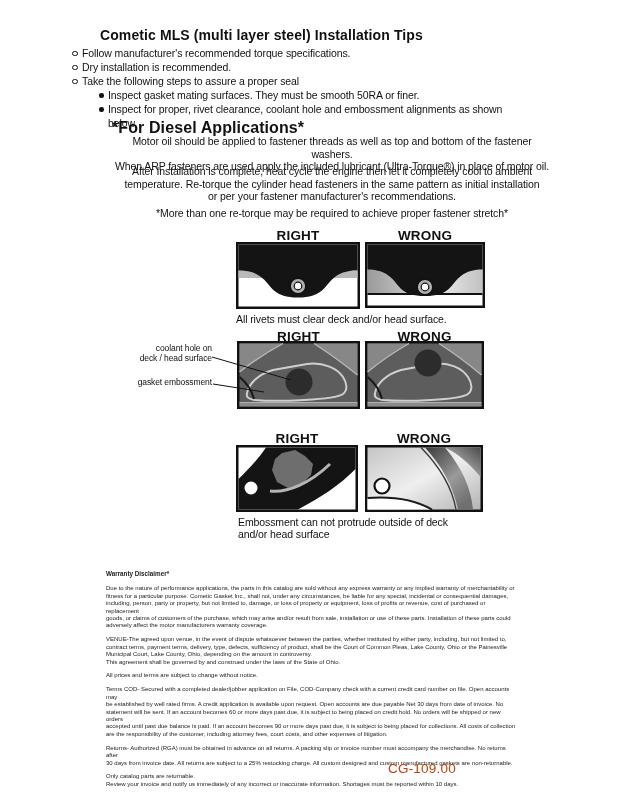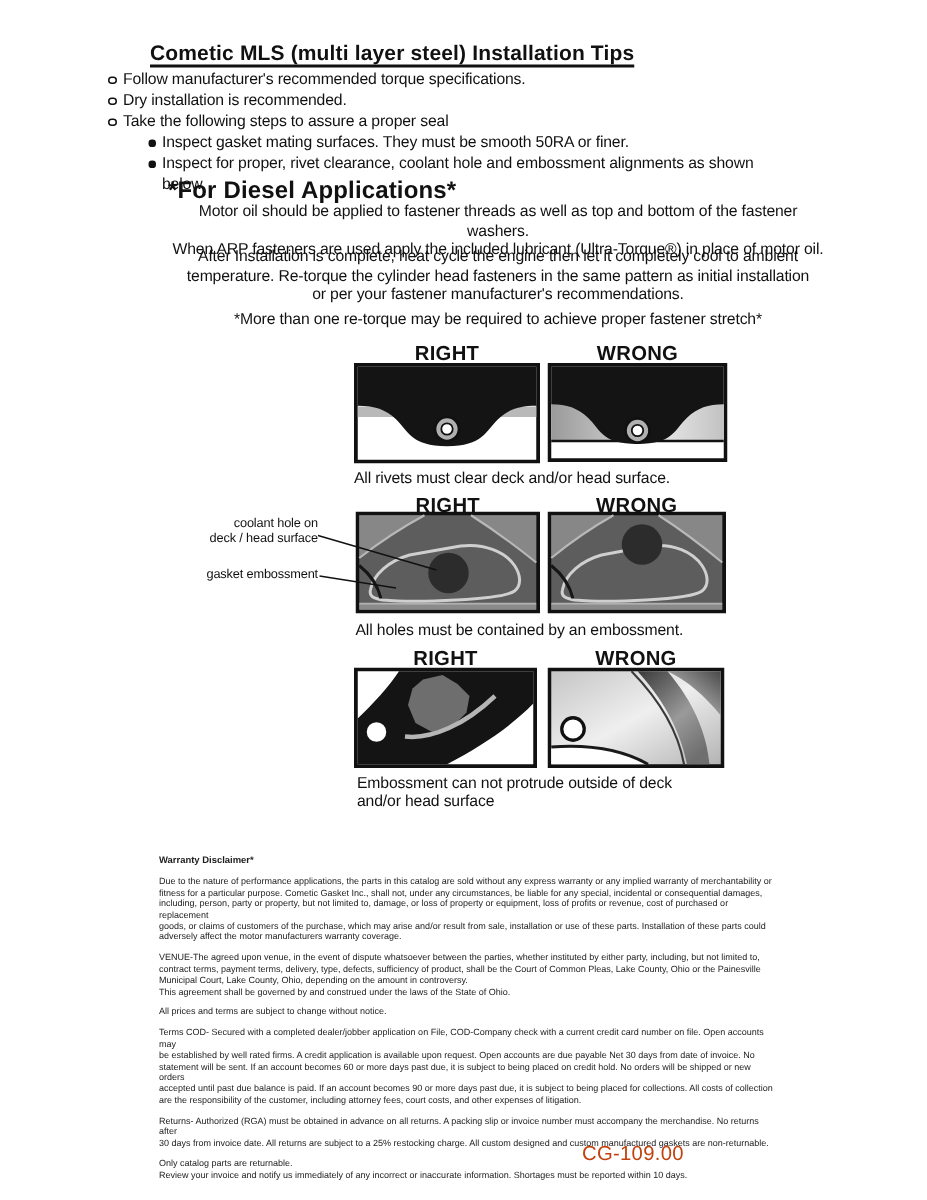--- a/index.html
+++ b/index.html
@@ -2,21 +2,21 @@
 <html><head>
 <meta charset="utf-8">
 <style>
   html,body{margin:0;padding:0;background:#ffffff;}
   .page{
     position:relative;width:618px;height:800px;background:#ffffff;overflow:hidden;
     font-family:"Liberation Sans", sans-serif;color:#111;
   }
   .abs{position:absolute;}
   .title{
-    font-size:14px;font-weight:bold;text-decoration:underline;
+    font-size:14px;font-weight:bold;
     text-decoration-thickness:1.5px;text-underline-offset:3px;letter-spacing:0.1px;
   }
   .body-txt{font-size:10.5px;line-height:12.5px;letter-spacing:-0.1px;text-align:center;}
   .pre{white-space:pre-line;}
   .bullets{font-size:10.5px;line-height:14px;letter-spacing:-0.1px;}
   .bullet{position:relative;padding-left:10px;}
   .bullet::before{
     content:"";position:absolute;left:0;top:4.5px;width:3.5px;height:3.5px;
     border:1px solid #111;border-radius:50%;
   }
@@ -128,21 +128,20 @@
       <path d="M116.5,2.5 L74,2.5 Q95,16 116.5,34 Z" fill="#878787"></path>
       <path d="M74,2.5 Q95,16 116.5,34" fill="none" stroke="#b8b8b8" stroke-width="1.4"></path>
       <path d="M10,52 C12,42 22,33 36,29 L68,23 C84,21 97,27 103,36 C107,42 108,49 103,53 C95,59 40,61 18,59 C11,58 9,56 10,52 Z" fill="none" stroke="#cfcfcf" stroke-width="2"></path>
       <path d="M2.5,36 C10,42 15,50 17,58" fill="none" stroke="#161616" stroke-width="2"></path>
       <circle cx="63" cy="22" r="13.5" fill="#2c2c2c"></circle>
       <rect x="2.5" y="62" width="114" height="3.5" fill="#8a8a8a"></rect>
       <line x1="2.5" y1="61.5" x2="116.5" y2="61.5" stroke="#b0b0b0" stroke-width="1.2"></line>
     </svg>
   </div>
 
-  <div class="abs caption" style="left:237px;top:414px;width:300px;">All holes must be contained by an embossment.</div>
 
   <div class="abs rw-label" style="left:236px;top:431px;width:122px;">RIGHT</div>
   <div class="abs rw-label" style="left:365px;top:431px;width:118px;">WRONG</div>
 
   <div class="abs" style="left:236px;top:445px;">
     <svg width="122" height="67" viewBox="0 0 122 67">
       <rect x="1.25" y="1.25" width="119.5" height="64.5" fill="#ffffff" stroke="#111" stroke-width="2.5"></rect>
       <path d="M30,2.5 H119.5 V24 C104,40 84,53 62,64.5 H2.5 V34 C13,24 23,13 30,2.5 Z" fill="#141414"></path>
       <path d="M46,8 L59,5 L69,11 L77,19 L75,30 L66,39 L52,43 L41,37 L36,25 L39,14 Z" fill="#6e6e6e"></path>
       <path d="M34,46 C52,48 74,38 94,19" fill="none" stroke="#b5b5b5" stroke-width="3"></path>

